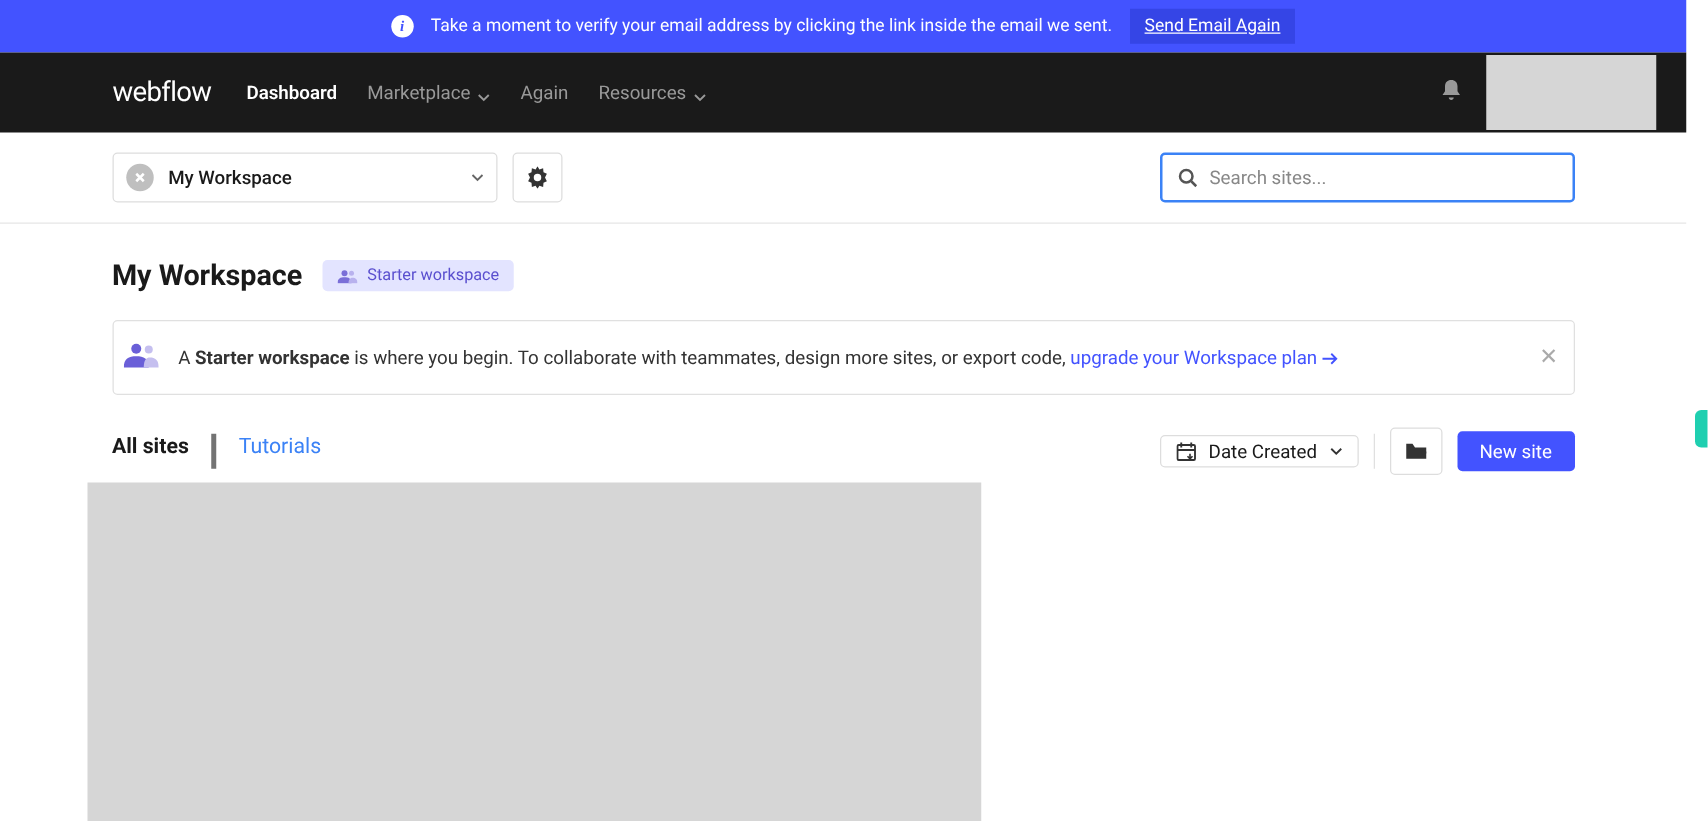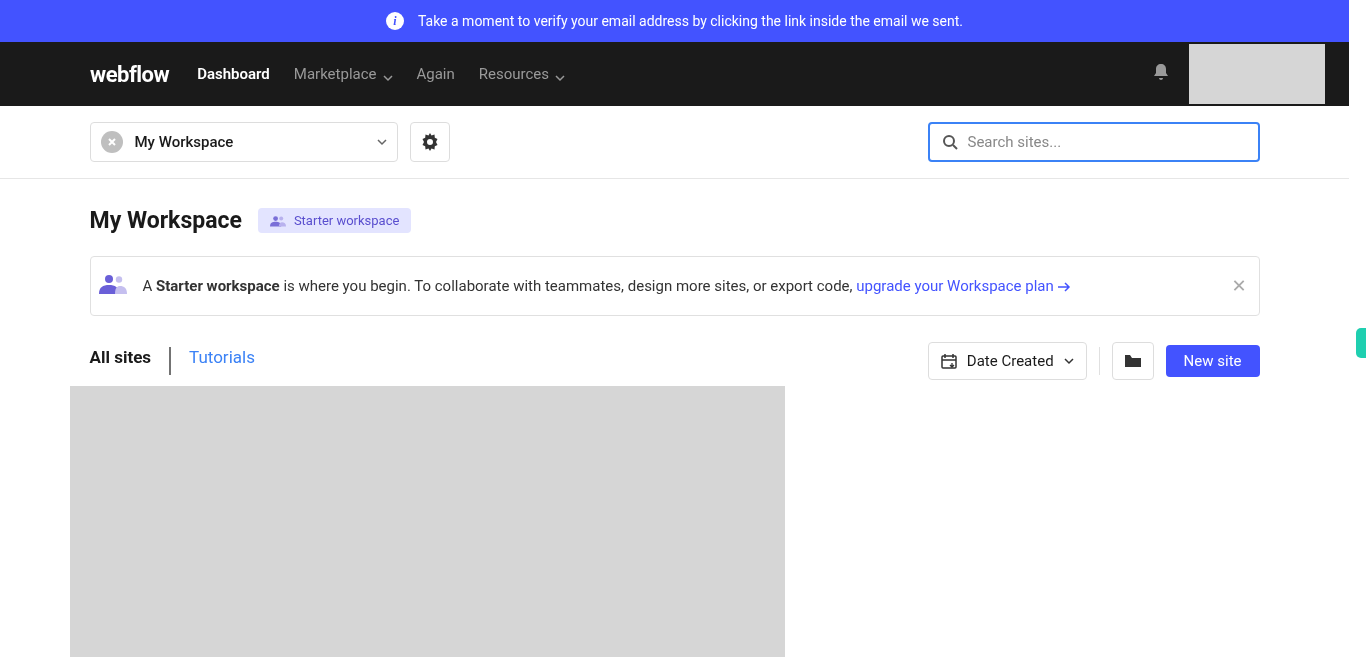--- a/index.html
+++ b/index.html
@@ -53,21 +53,21 @@
     }
     .header {
       background: #1a1a1a;
       height: 64px;
       display: flex;
       align-items: center;
       padding: 0 24px 0 90px;
     }
     .logo {
       color: #fff;
-      font-weight: 700;
+      font-weight: 400;
       font-size: 22px;
       letter-spacing: -0.5px;
       margin-right: 28px;
       text-align: center;
     }
     .nav {
       display: flex;
       gap: 24px;
       flex: 1;
     }
@@ -253,38 +253,38 @@
     }
     .tab {
       font-size: 17px;
       color: #3b82f6;
       padding: 0 18px 8px 0;
       cursor: pointer;
     }
     .tab:first-child {
       padding-left: 0;
       padding-right: 18px;
-      border-right: 2px solid #737373;
+      border-right: 4px solid #737373;
       margin-right: 18px;
     }
     .tab.active {
       color: #1a1a1a;
       font-weight: 700;
     }
     .actions-row {
       display: flex;
       align-items: center;
       gap: 12px;
     }
     .sort-select {
       display: flex;
       align-items: center;
       border: 1px solid #ddd;
       border-radius: 4px;
-      height: 38px;
+      height: 26px;
       padding: 0 12px;
       gap: 10px;
       cursor: pointer;
       background: #fff;
       font-size: 15px;
       color: #1a1a1a;
     }
     .sort-select svg.cal { width: 16px; height: 16px; }
     .vdivider {
       width: 1px;
@@ -330,20 +330,21 @@
     }
   </style>
 </head>
 <body>
 
 <div class="scroll-wrapper">
 
   <div class="banner">
     <span class="banner-info-icon">i</span>
     <span>Take a moment to verify your email address by clicking the link inside the email we sent.</span>
+    <button class="banner-btn">Send Email Again</button>
   </div>
 
   <div class="header">
     <div class="logo">webflow</div>
     <nav class="nav">
       <div class="nav-item active">
         <span>Dashboard</span>
       </div>
       <div class="nav-item">
         <span>Marketplace</span>

